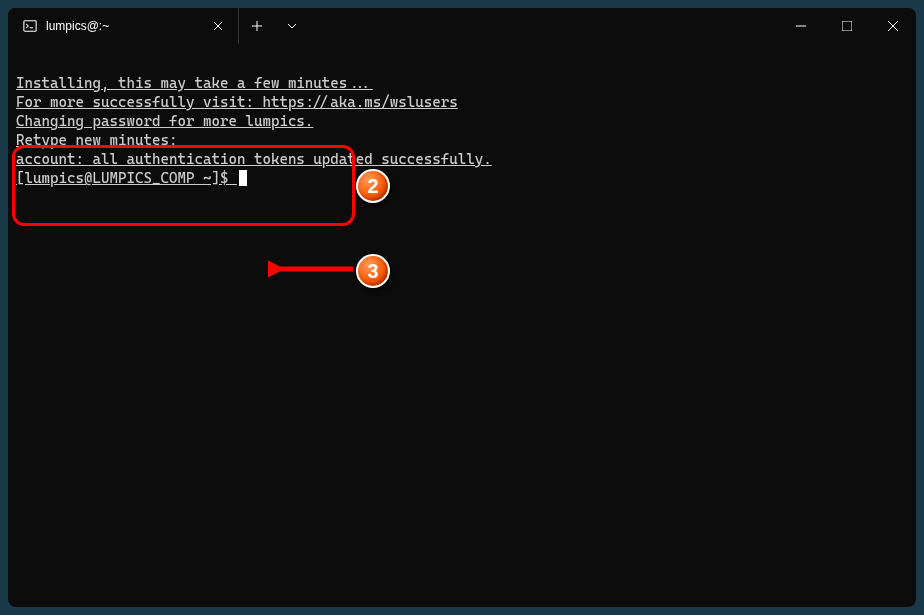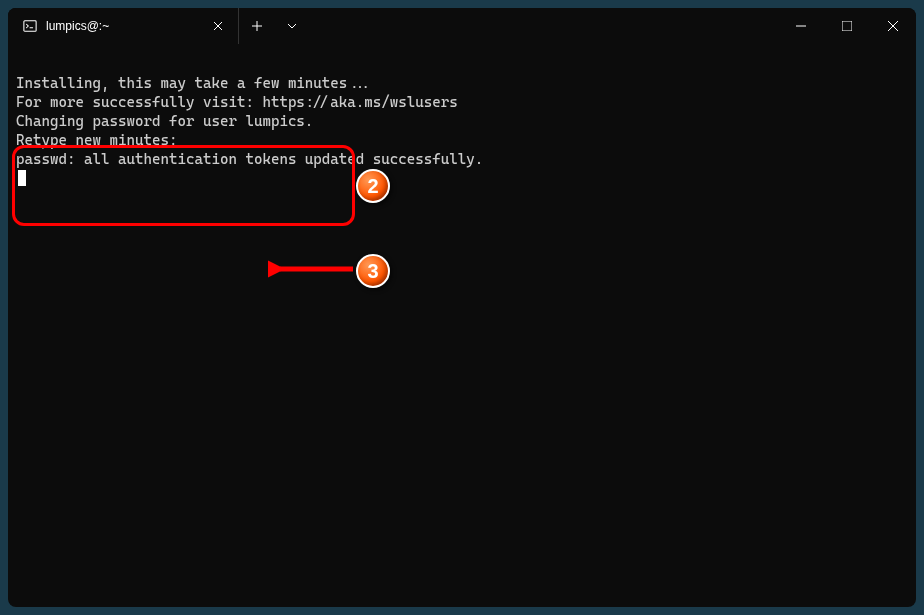--- a/index.html
+++ b/index.html
@@ -105,20 +105,21 @@
       cursor: pointer;
     }
     .terminal-content {
       flex: 1;
       padding: 30px 8px 8px 8px;
       color: #cccccc;
       font-size: 14.5px;
       line-height: 19px;
       font-family: 'Cascadia Code', 'Consolas', monospace;
       position: relative;
+      text-decoration: underline;
     }
     .terminal-line {
       white-space: pre-wrap;
     }
     .highlight-box {
       position: absolute;
       border: 3px solid #ff0000;
       border-radius: 12px;
       pointer-events: none;
     }
@@ -196,24 +197,24 @@
         <svg width="10" height="10" viewBox="0 0 10 10" stroke="#ffffff" stroke-width="1">
           <path d="M0 0 L10 10 M10 0 L0 10"></path>
         </svg>
       </div>
     </div>
   </div>
 
   <div class="terminal-content">
     <div class="terminal-line">Installing, this may take a few minutes...</div>
     <div class="terminal-line">For more successfully visit: https://aka.ms/wslusers</div>
-    <div class="terminal-line">Changing password for user lumpics.</div>
+    <div class="terminal-line">Changing password for more lumpics.</div>
     <div class="terminal-line">Retype new minutes:</div>
-    <div class="terminal-line">passwd: all authentication tokens updated successfully.</div>
-    <div class="terminal-line"><span class="cursor"></span></div>
+    <div class="terminal-line">account: all authentication tokens updated successfully.</div>
+    <div class="terminal-line"><span>[lumpics@LUMPICS_COMP ~]$ </span><span class="cursor"></span></div>
 
     <div class="highlight-box" style="left:4px; top:101px; width:343px; height:81px;"></div>
 
     <div class="callout" style="left:348px; top:125px;">
       <span>2</span>
     </div>
 
     <svg class="arrow" style="left:260px; top:215px;" width="90" height="20" viewBox="0 0 90 20">
       <defs>
         <marker id="arrowhead" markerWidth="8" markerHeight="8" refX="1" refY="4" orient="auto">

